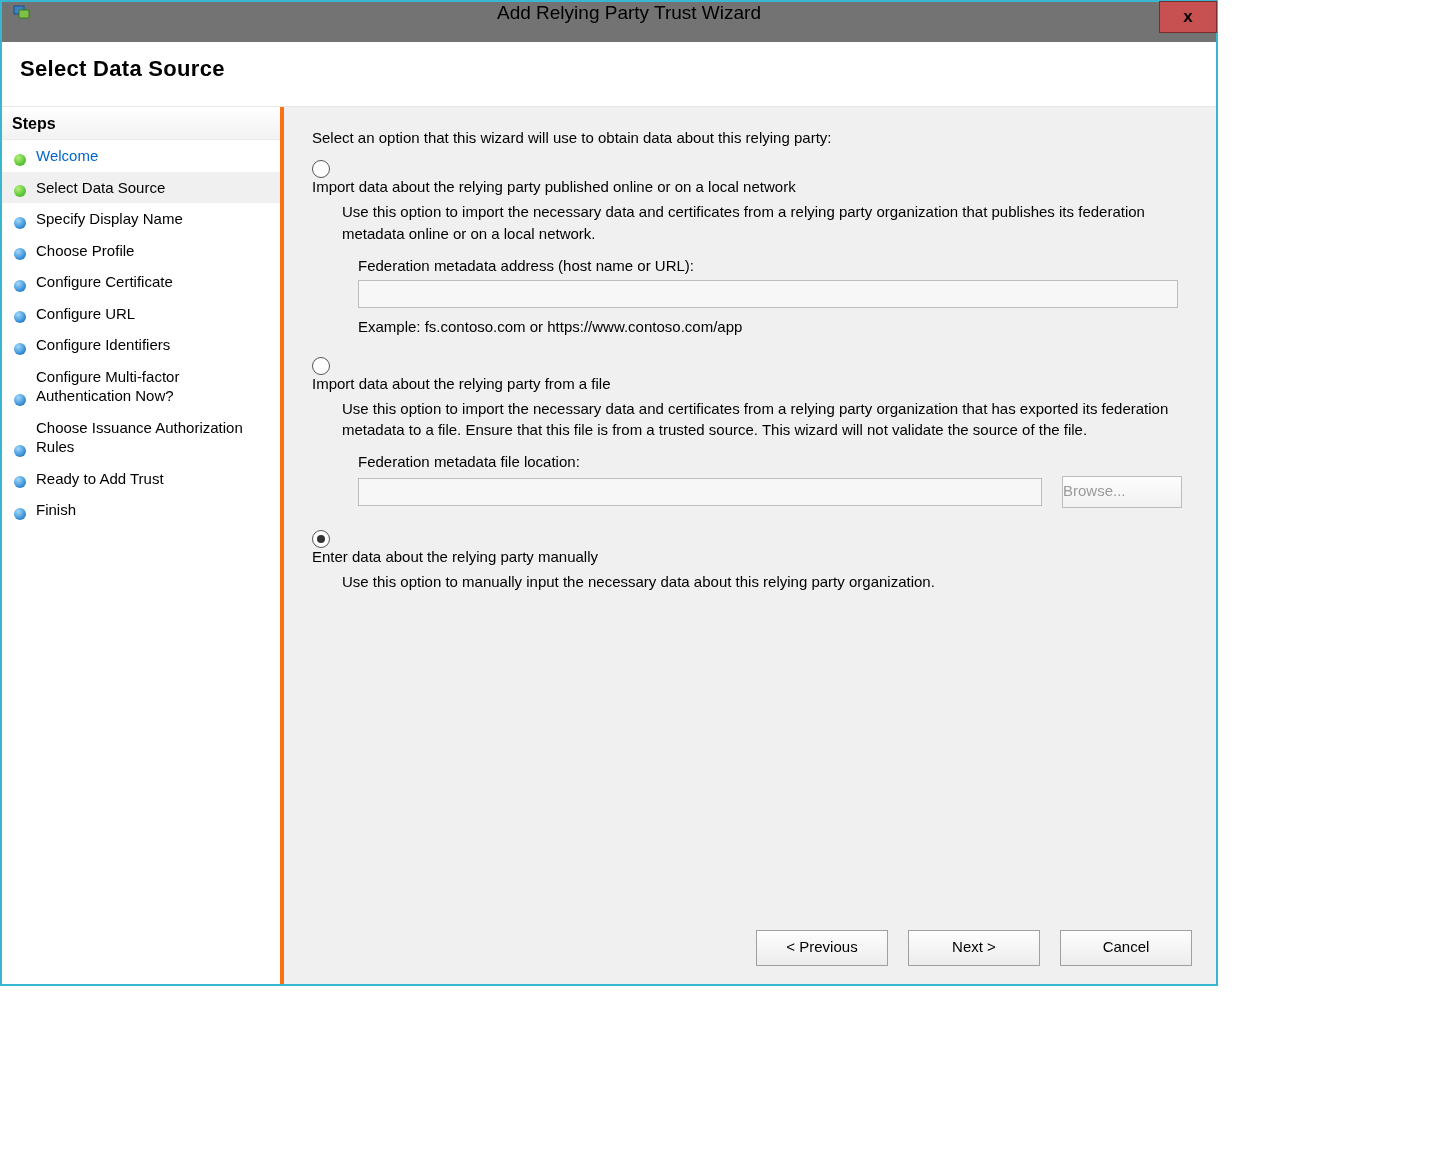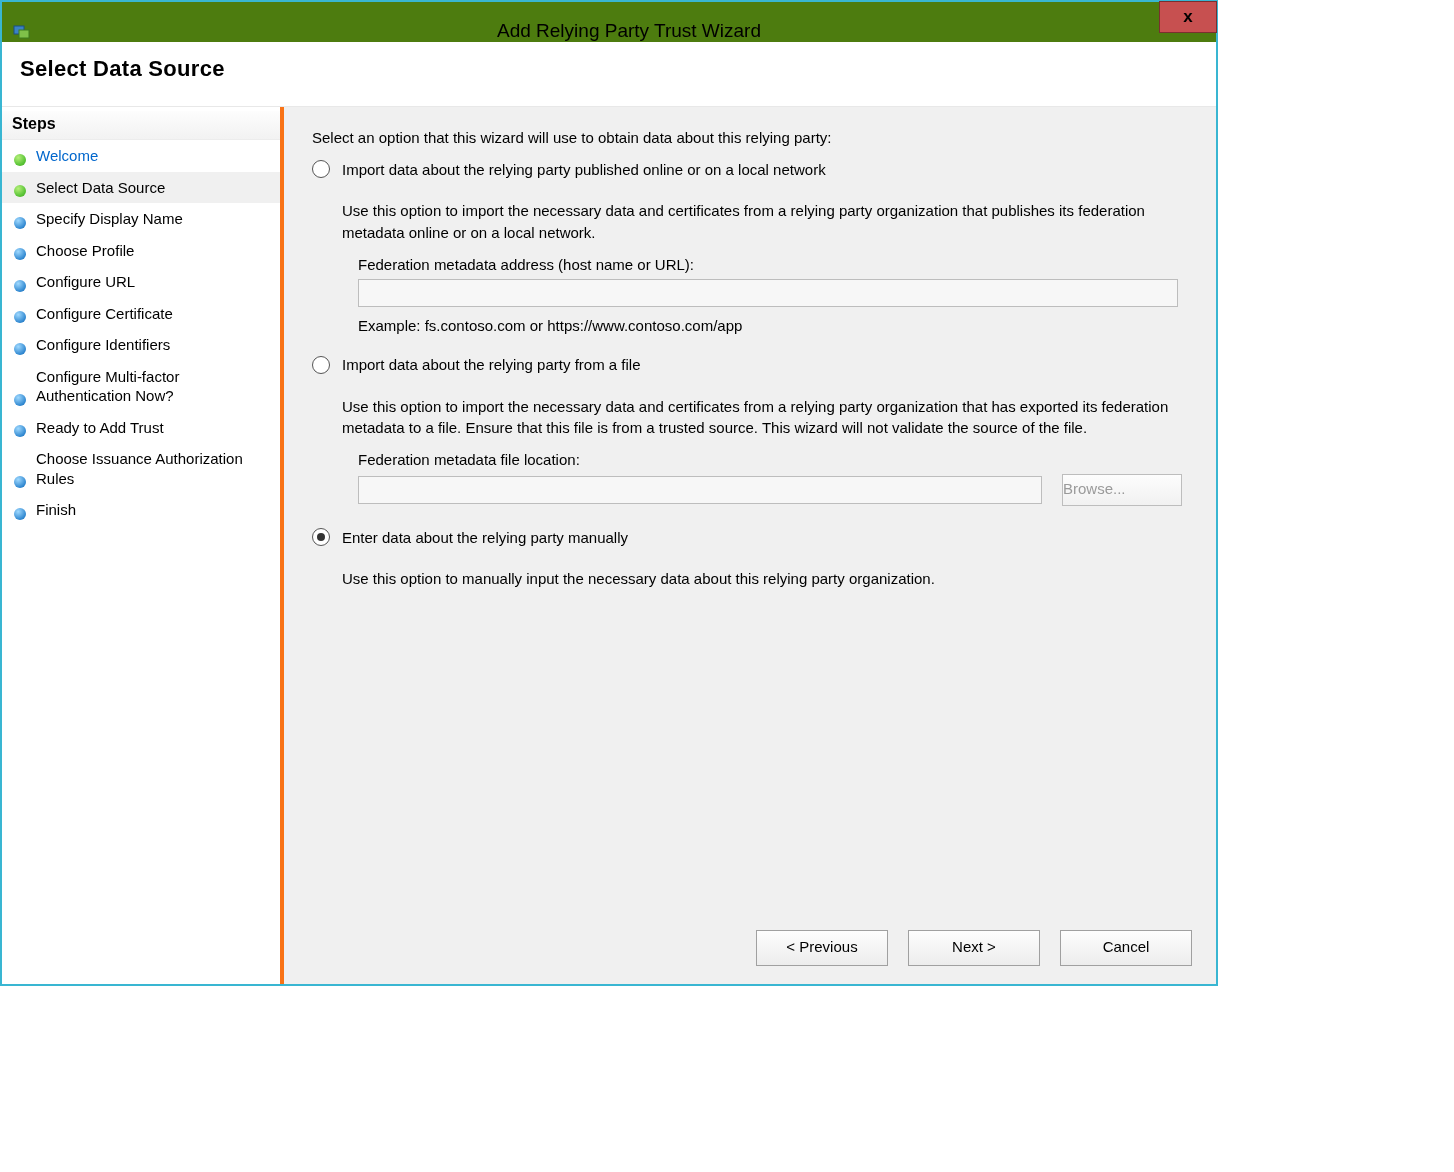--- a/index.html
+++ b/index.html
@@ -14,23 +14,23 @@
     width: 1218px;
     height: 986px;
     border: 2px solid #39b6d2;
     background: #fff;
     box-sizing: border-box;
     display: flex;
     flex-direction: column;
   }
   .titlebar {
     height: 40px;
-    background: #4d7c0f;
-    display: flex;
-    align-items: flex-end;
+    background: #737373;
+    display: flex;
+    align-items: flex-start;
     position: relative;
   }
   .titlebar .icon-slot {
     width: 40px;
     display: flex;
     align-items: center;
     justify-content: center;
   }
   .titlebar-title {
     flex: 1;
@@ -119,21 +119,21 @@
     flex-direction: column;
   }
   .main-content {
     flex: 1;
     padding: 22px 28px 10px 28px;
     overflow: auto;
   }
   .opt-block { margin-top: 14px; }
   .opt-radio-row {
     display: flex;
-    align-items: center;
+    flex-direction: column;
   }
   .radio {
     width: 18px;
     height: 18px;
     border-radius: 50%;
     border: 1.5px solid #555;
     background: #fff;
     margin-right: 12px;
     box-sizing: border-box;
     position: relative;
@@ -145,21 +145,21 @@
     width: 8px;
     height: 8px;
     background: #333;
     border-radius: 50%;
     top: 50%;
     left: 50%;
     transform: translate(-50%, -50%);
   }
   .opt-desc {
     margin-left: 30px;
-    margin-top: 22px;
+    margin-top: 6px;
     color: #000;
     line-height: 1.45;
   }
   .sub-field {
     margin-left: 46px;
     margin-top: 12px;
   }
   .text-input {
     display: block;
     border: 1px solid #bdbdbd;
@@ -239,41 +239,41 @@
       <div class="step-item">
         <span class="step-bullet bullet-blue"></span>
         <span>Specify Display Name</span>
       </div>
       <div class="step-item">
         <span class="step-bullet bullet-blue"></span>
         <span>Choose Profile</span>
       </div>
       <div class="step-item">
         <span class="step-bullet bullet-blue"></span>
+        <span>Configure Certificate</span>
+      </div>
+      <div class="step-item">
+        <span class="step-bullet bullet-blue"></span>
         <span>Configure URL</span>
       </div>
       <div class="step-item">
         <span class="step-bullet bullet-blue"></span>
-        <span>Configure Certificate</span>
-      </div>
-      <div class="step-item">
-        <span class="step-bullet bullet-blue"></span>
         <span>Configure Identifiers</span>
       </div>
       <div class="step-item">
         <span class="step-bullet bullet-blue"></span>
         <span>Configure Multi-factor Authentication Now?</span>
       </div>
       <div class="step-item">
         <span class="step-bullet bullet-blue"></span>
+        <span>Choose Issuance Authorization Rules</span>
+      </div>
+      <div class="step-item">
+        <span class="step-bullet bullet-blue"></span>
         <span>Ready to Add Trust</span>
-      </div>
-      <div class="step-item">
-        <span class="step-bullet bullet-blue"></span>
-        <span>Choose Issuance Authorization Rules</span>
       </div>
       <div class="step-item">
         <span class="step-bullet bullet-blue"></span>
         <span>Finish</span>
       </div>
     </div>
 
     <div class="main-pane">
       <div class="main-content">
 

